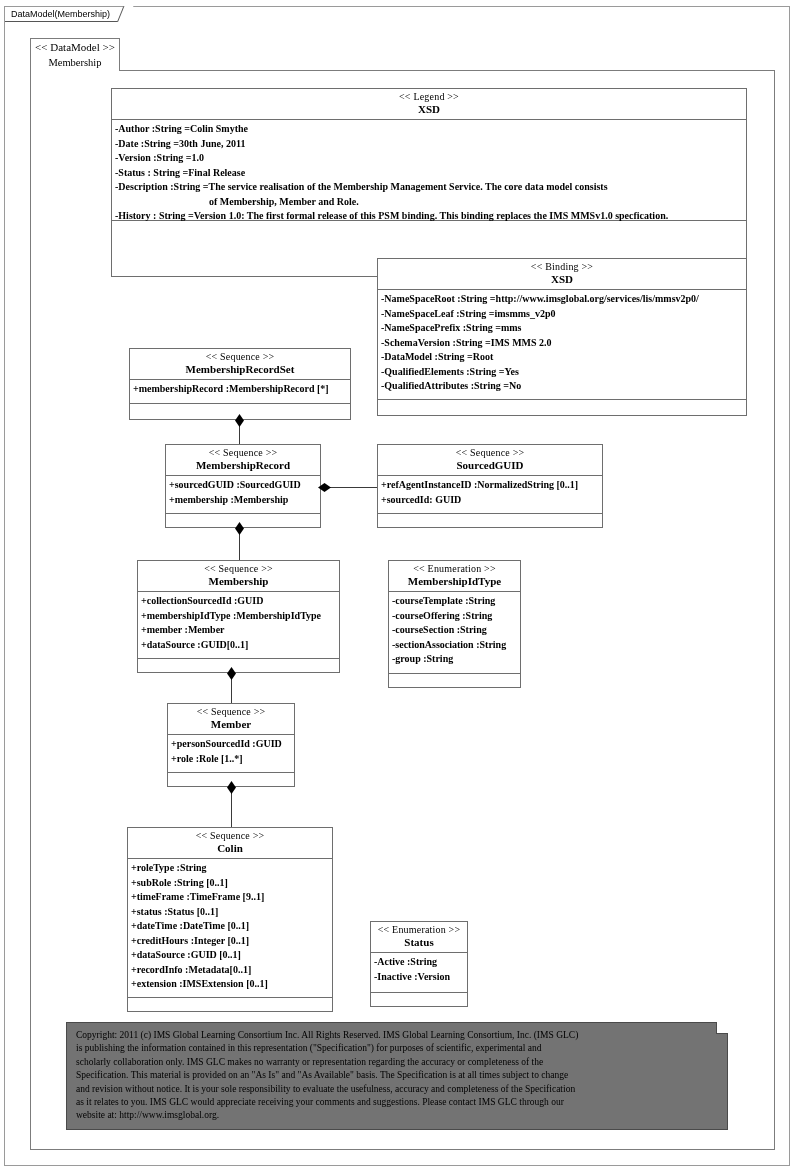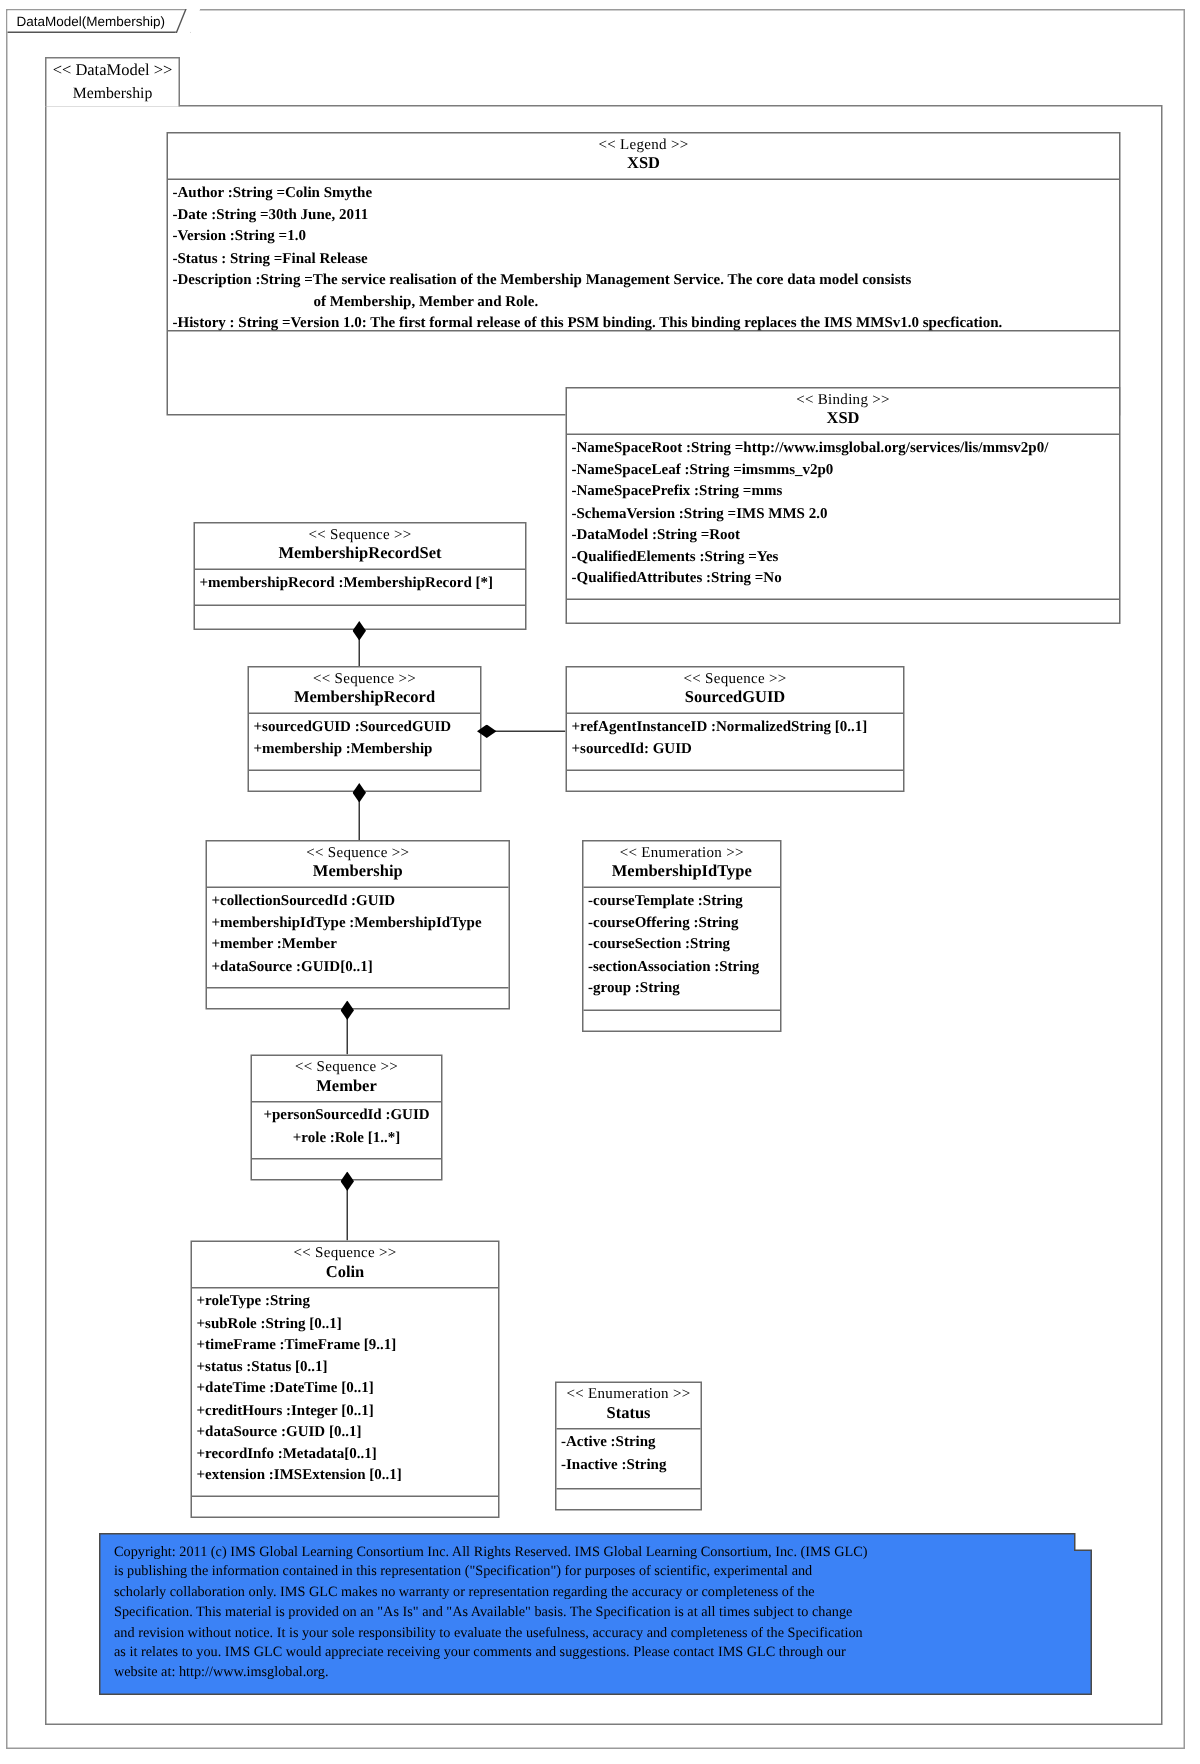--- a/index.html
+++ b/index.html
@@ -74,21 +74,21 @@
   .vline{position:absolute;width:1px;background:#3a3a3a;z-index:1;}
   .hline{position:absolute;height:1px;background:#3a3a3a;z-index:1;}
   .diamond{
     position:absolute;width:9px;height:13px;background:#000;z-index:4;
     clip-path:polygon(50% 0%,100% 50%,50% 100%,0% 50%);
   }
   .diamond.horiz{width:13px;height:9px;}
 
   
   .note{
-    position:absolute;background:#3b82f6;border:1px solid #4a4a4a;
+    position:absolute;background:#737373;border:1px solid #4a4a4a;
     box-sizing:border-box;z-index:2;
   }
   .note .fold{
     position:absolute;right:-1px;top:-1px;width:11px;height:11px;
     background:#fff;border-left:1px solid #4a4a4a;border-bottom:1px solid #4a4a4a;
   }
   .note .txt{padding:6px 9px 5px 9px;}
   .note .txt div{font-size:9.5px;line-height:13.4px;white-space:nowrap;}
 </style>
 </head>
@@ -201,21 +201,21 @@
       <div>-group :String</div>
     </div>
     <div class="ops"></div>
   </div>
 
   <div class="cls" style="left:167px;top:703px;width:128px;height:84px;">
     <div class="hdr">
       <div class="stereo">&lt;&lt; Sequence &gt;&gt;</div>
       <div class="name">Member</div>
     </div>
-    <div class="attrs" style="height:32px;text-align:center;">
+    <div class="attrs" style="height:32px;">
       <div>+personSourcedId :GUID</div>
       <div>+role :Role [1..*]</div>
     </div>
     <div class="ops"></div>
   </div>
 
   <div class="cls" style="left:127px;top:827px;width:206px;height:185px;">
     <div class="hdr">
       <div class="stereo">&lt;&lt; Sequence &gt;&gt;</div>
       <div class="name">Colin</div>
@@ -234,21 +234,21 @@
     <div class="ops"></div>
   </div>
 
   <div class="cls" style="left:370px;top:921px;width:98px;height:86px;">
     <div class="hdr">
       <div class="stereo">&lt;&lt; Enumeration   &gt;&gt;</div>
       <div class="name">Status</div>
     </div>
     <div class="attrs" style="height:34px;">
       <div>-Active :String</div>
-      <div>-Inactive :String</div>
+      <div>-Inactive :Version</div>
     </div>
     <div class="ops"></div>
   </div>
 
   <div class="vline" style="left:239px;top:420px;height:24px;"></div>
   <div class="diamond" style="left:235px;top:414px;"></div>
 
   <div class="hline" style="left:321px;top:487px;width:56px;"></div>
   <div class="diamond horiz" style="left:318px;top:483px;"></div>
 

